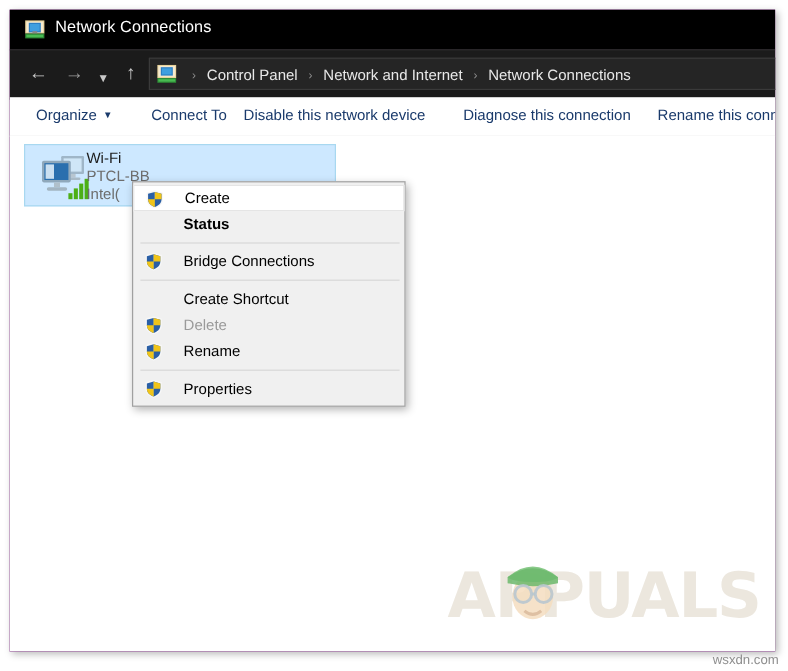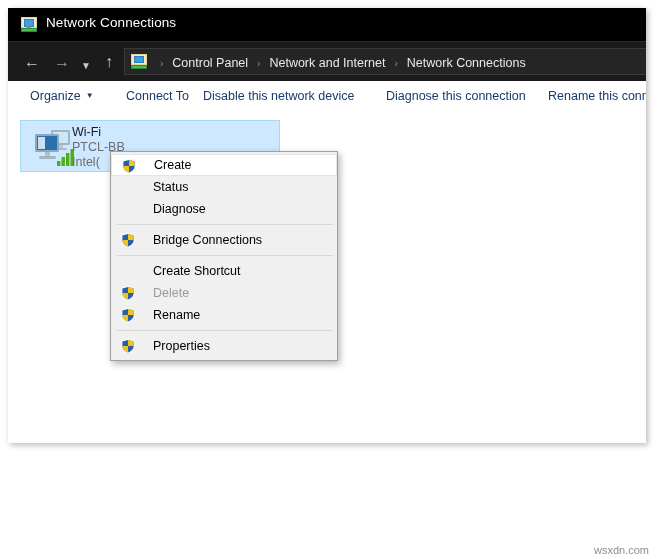--- a/index.html
+++ b/index.html
@@ -13,21 +13,21 @@
   #page {
     position: relative;
     width: 657px; height: 559px;
     background: #ffffff;
   }
 
   
   .window {
     position: absolute;
     left: 8px; top: 8px;
-    width: 638px; height: 435px;
+    width: 638px; height: 535px;
     background: #701a75;
     box-shadow: 2px 2px 6px rgba(0,0,0,0.28);
     overflow: hidden;
   }
 
   
   .titlebar {
     position: absolute;
     left: 0; top: 0; width: 638px; height: 33px;
     background: #000000;
@@ -166,21 +166,21 @@
     font-size: 12.5px;
     color: #000000;
     white-space: nowrap;
   }
   .mi .mi-icon {
     position: absolute; left: 9px; top: 3px;
     width: 16px; height: 16px;
   }
   .mi .mi-label { padding-left: 42px; }
   .mi.hovered { background: #ffffff; border: 1px solid #e5e5e5; height: 22px; box-sizing: border-box;}
-  .mi.bold .mi-label { font-weight: normal; }
+  .mi.bold .mi-label { font-weight: bold; }
   .mi.disabled .mi-label { color: #9a9a9a; }
   .mi-sep {
     height: 1px; background: #d7d7d7;
     margin: 4px 4px 4px 6px;
   }
 
   
   .watermark {
     position: absolute;
     left: 373px; top: 458px;
@@ -307,23 +307,20 @@
             </svg>
           </span>
           <span class="mi-label">Create</span>
         </div>
 
 
         <div class="mi bold">
           <span class="mi-label">Status</span>
         </div>
 
-        <div class="mi">
-          <span class="mi-label">Diagnose</span>
-        </div>
 
         <div class="mi-sep"></div>
 
         <div class="mi">
           <span class="mi-icon">
             <svg width="16" height="16" viewBox="0 0 16 16">
               <path d="M8 0.6 L14.8 2.6 L14.8 8 C14.8 12 11.6 14.6 8 15.6 C4.4 14.6 1.2 12 1.2 8 L1.2 2.6 Z" fill="#f7f7f7"></path>
               <path d="M8 1.9 L13.6 3.5 L13.6 8 C13.6 11.3 11 13.5 8 14.4 Z" fill="#2a5fa5"></path>
               <path d="M8 1.9 L2.4 3.5 L2.4 8 C2.4 11.3 5 13.5 8 14.4 Z" fill="#2a5fa5"></path>
               <path d="M8 1.9 L13.6 3.5 L13.6 8 L8 8 Z" fill="#f0c419"></path>

